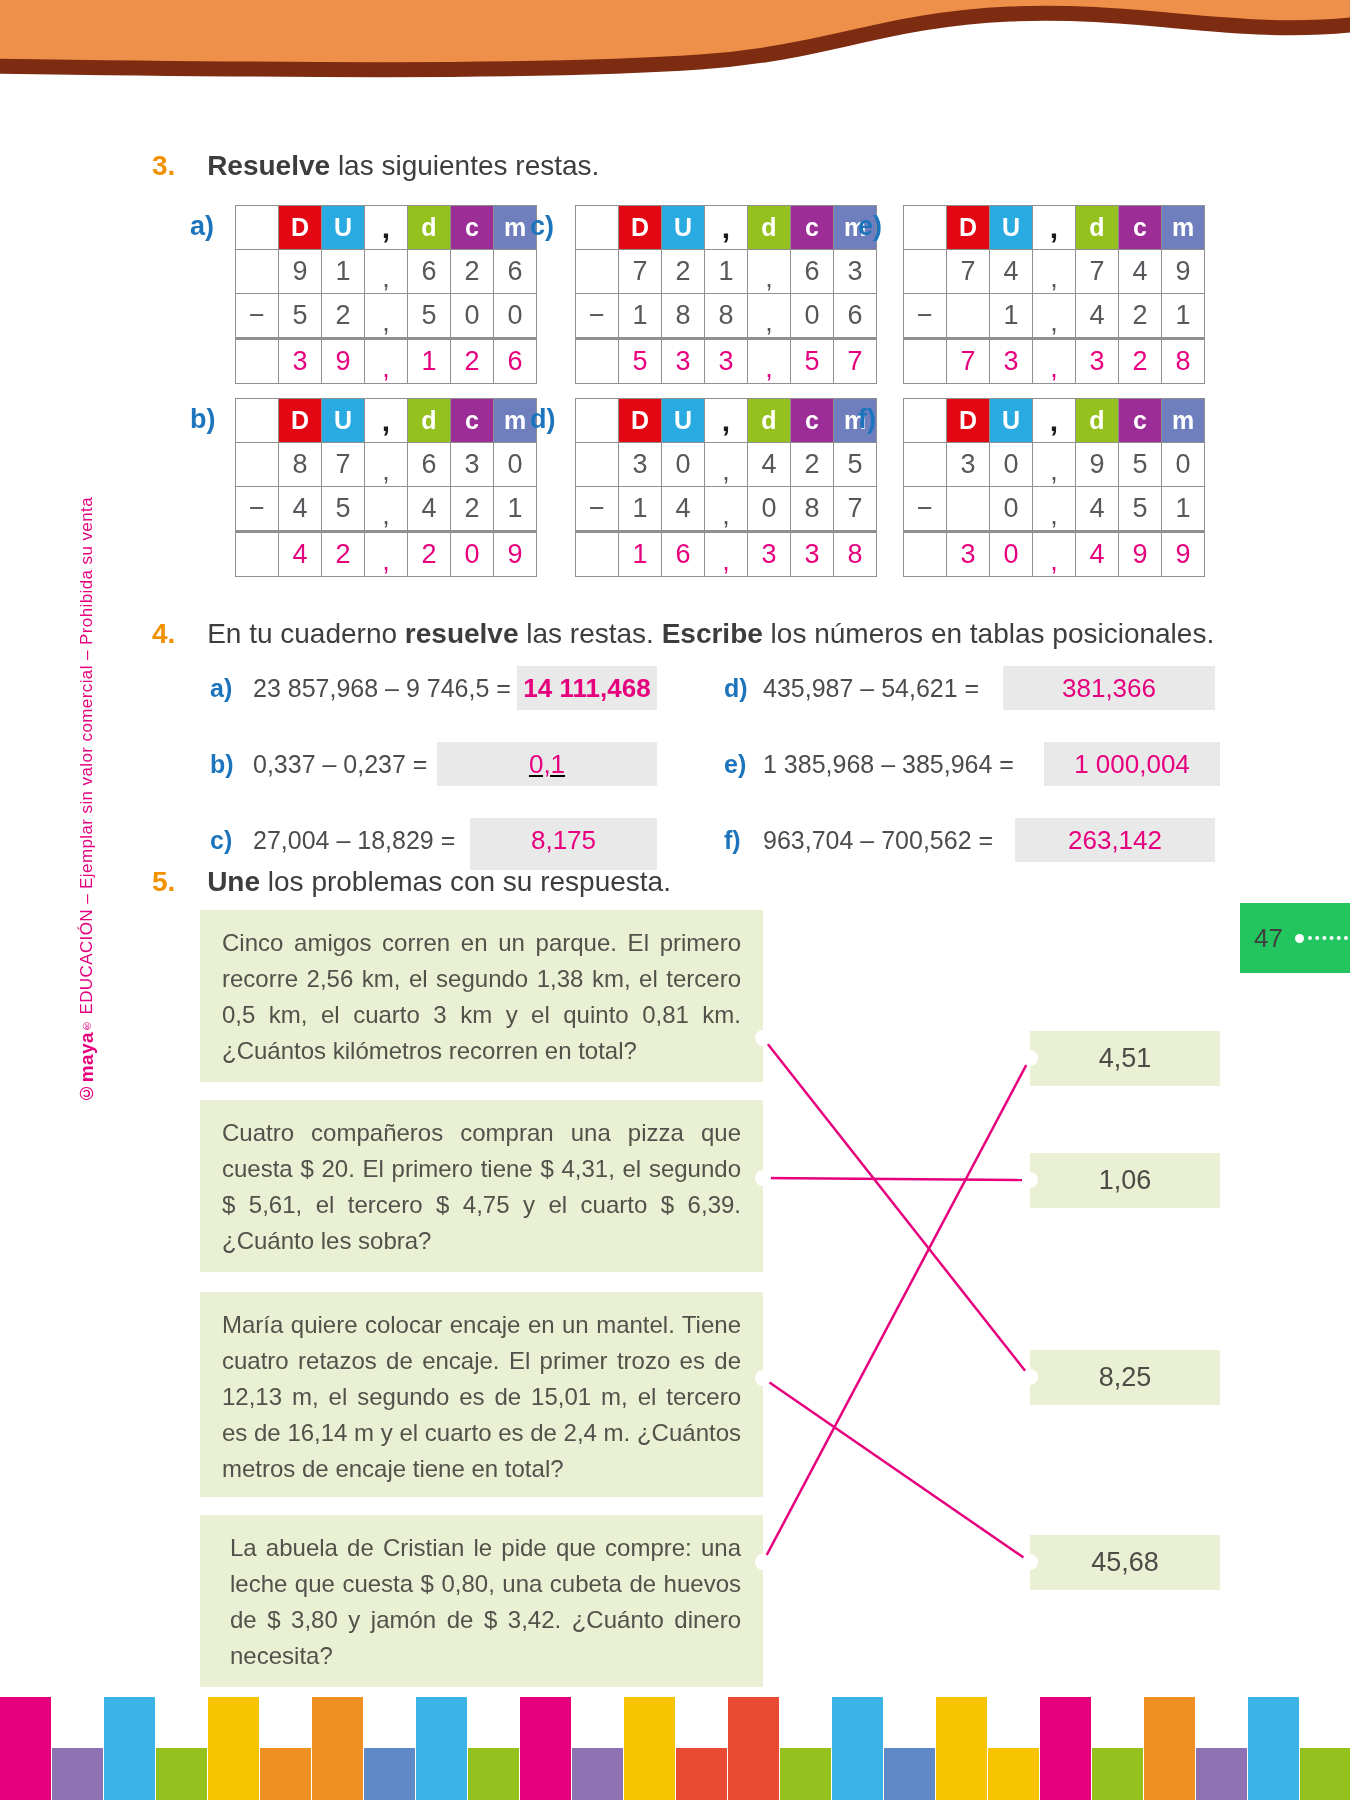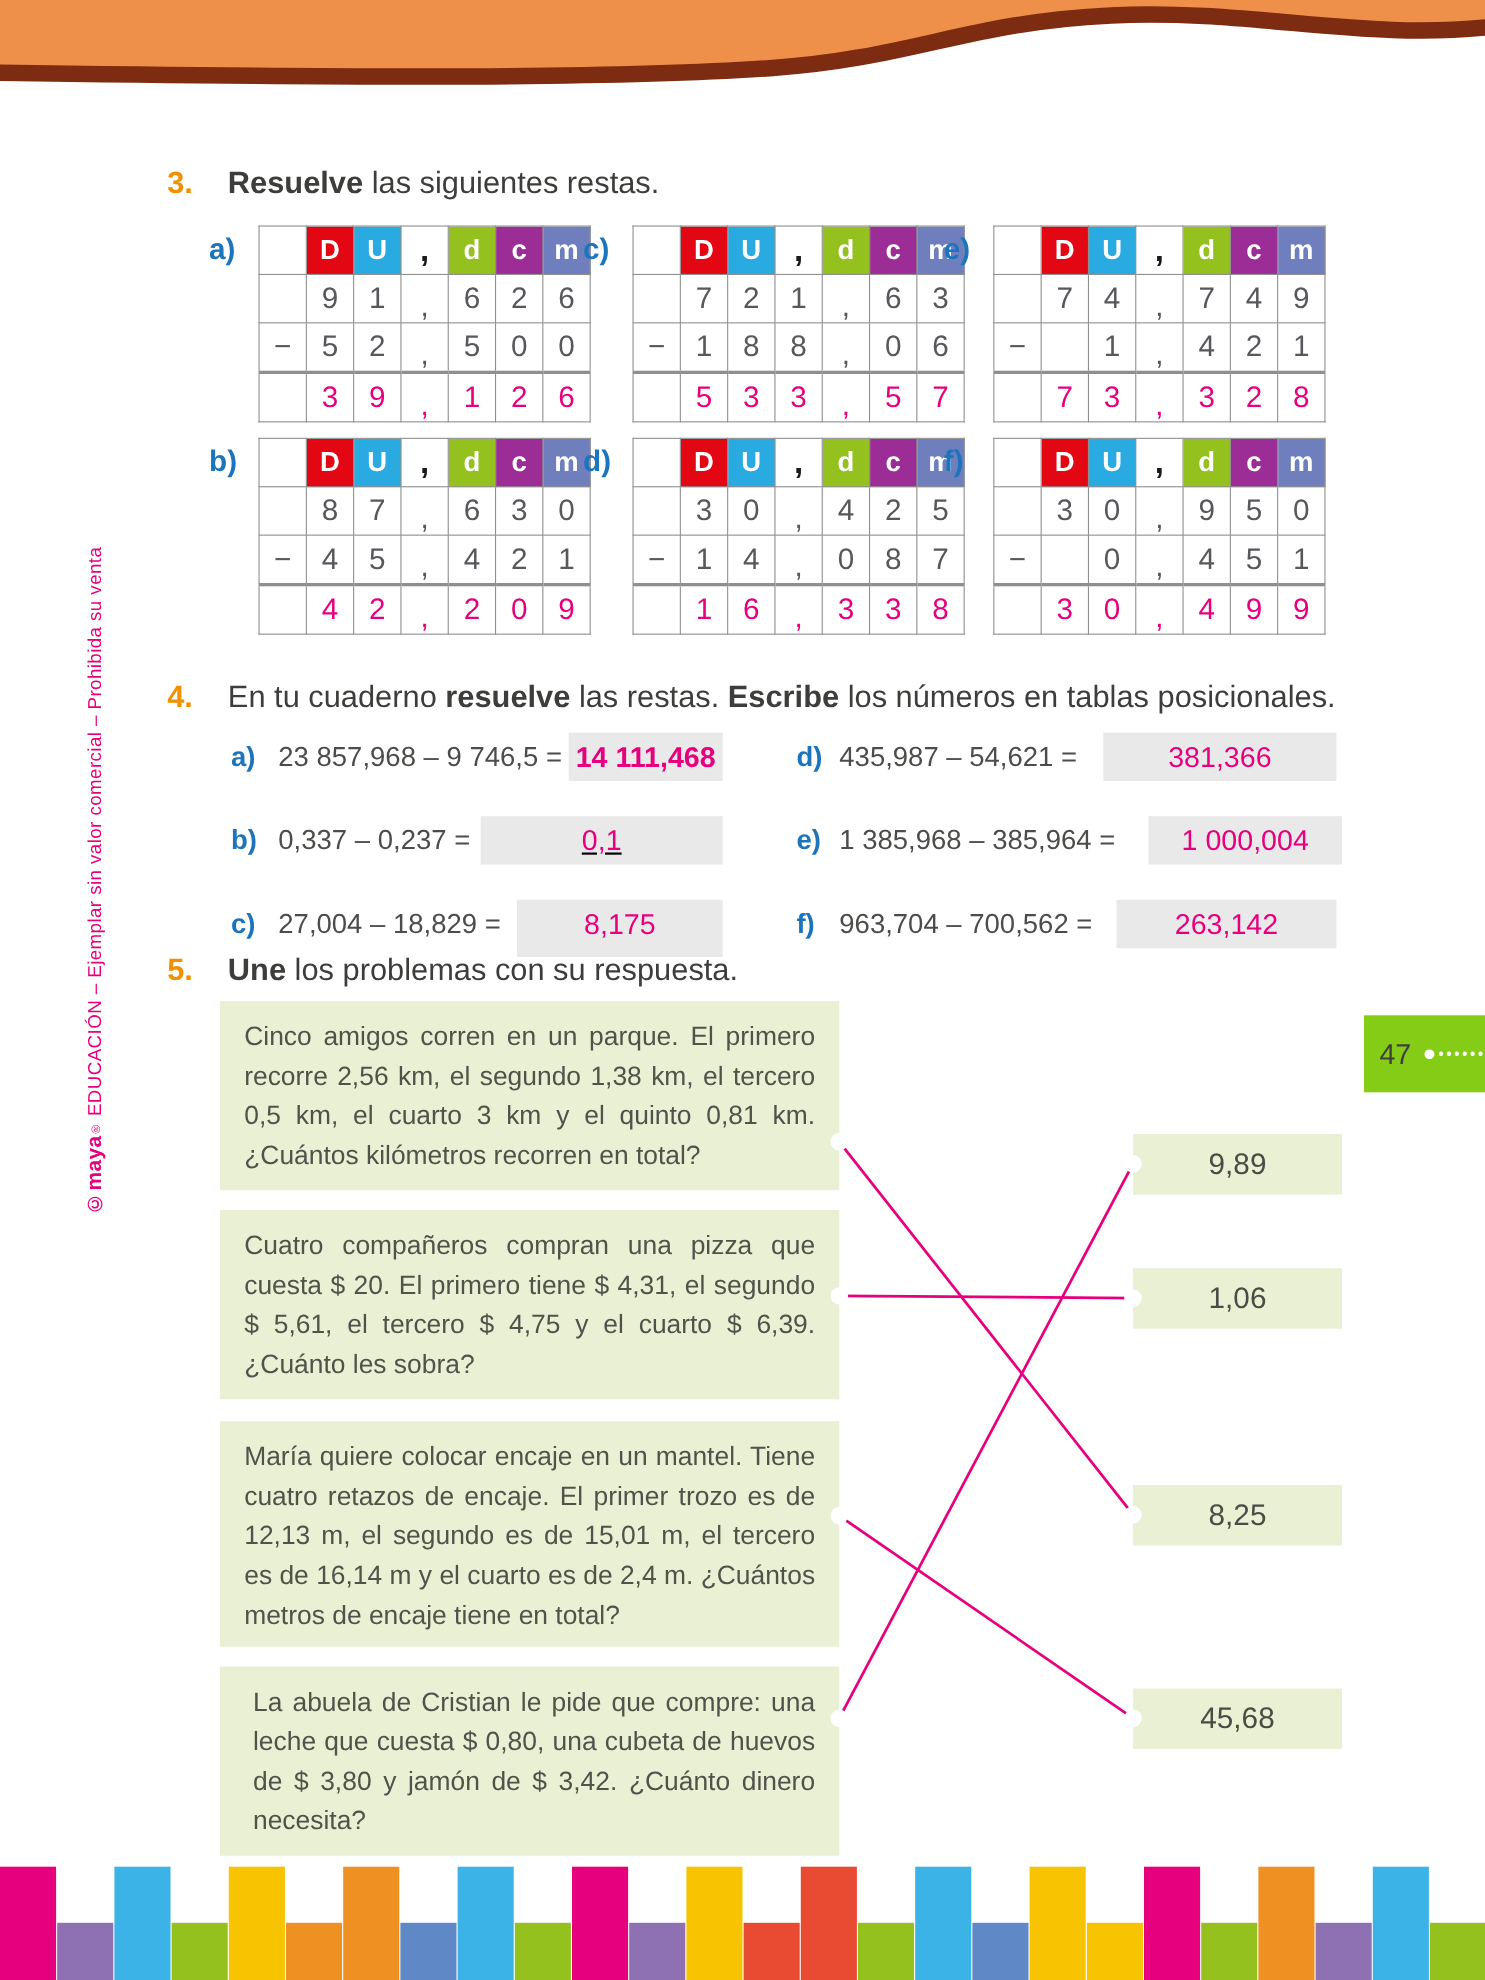--- a/index.html
+++ b/index.html
@@ -354,41 +354,41 @@
 <div class="heading" style="left:152px;top:866px;">
   <span class="num">5.</span>
   <span style="display:inline-block;width:24px;"></span><span class="bold">Une</span><span> los problemas con su respuesta.</span>
 </div>
 
 <div id="ex5">
       <div class="pcard" style="left: 200px; top: 910px; width: 563px; height: 172px;">Cinco amigos corren en un parque. El primero recorre 2,56 km, el segundo 1,38 km, el tercero 0,5 km, el cuarto 3 km y el quinto 0,81 km. ¿Cuántos kilómetros recorren en total?</div>
       <div class="pcard" style="left: 200px; top: 1100px; width: 563px; height: 172px;">Cuatro compañeros compran una pizza que cuesta $ 20. El primero tiene $ 4,31, el segundo $ 5,61, el tercero $ 4,75 y el cuarto $ 6,39. ¿Cuánto les sobra?</div>
       <div class="pcard" style="left: 200px; top: 1292px; width: 563px; height: 205px;">María quiere colocar encaje en un mantel. Tiene cuatro retazos de encaje. El primer trozo es de 12,13 m, el segundo es de 15,01 m, el tercero es de 16,14 m y el cuarto es de 2,4 m. ¿Cuántos metros de encaje tiene en total?</div>
       <div class="pcard" style="left: 200px; top: 1515px; width: 563px; height: 172px; padding-left: 30px;">La abuela de Cristian le pide que compre: una leche que cuesta $ 0,80, una cubeta de huevos de $ 3,80 y jamón de $ 3,42. ¿Cuánto dinero necesita?</div>
-      <div class="acard" style="left: 1030px; top: 1031px; width: 190px; height: 55px;">9,89</div>
+      <div class="acard" style="left: 1030px; top: 1031px; width: 190px; height: 55px;">4,51</div>
       <div class="acard" style="left: 1030px; top: 1153px; width: 190px; height: 55px;">1,06</div>
       <div class="acard" style="left: 1030px; top: 1350px; width: 190px; height: 55px;">8,25</div>
       <div class="acard" style="left: 1030px; top: 1535px; width: 190px; height: 55px;">45,68</div>
     </div>
 <svg id="match-svg" width="1350" height="1800">
       <line x1="763" y1="1038" x2="1030" y2="1377" stroke="#e6007e" stroke-width="2.5"></line>
       <line x1="763" y1="1178" x2="1030" y2="1180" stroke="#e6007e" stroke-width="2.5"></line>
       <line x1="763" y1="1378" x2="1030" y2="1562" stroke="#e6007e" stroke-width="2.5"></line>
       <line x1="763" y1="1562" x2="1030" y2="1058" stroke="#e6007e" stroke-width="2.5"></line>
       <circle cx="763" cy="1038" r="8" fill="#fff"></circle>
       <circle cx="763" cy="1178" r="8" fill="#fff"></circle>
       <circle cx="763" cy="1378" r="8" fill="#fff"></circle>
       <circle cx="763" cy="1562" r="8" fill="#fff"></circle>
       <circle cx="1030" cy="1058" r="8" fill="#fff"></circle>
       <circle cx="1030" cy="1180" r="8" fill="#fff"></circle>
       <circle cx="1030" cy="1377" r="8" fill="#fff"></circle>
       <circle cx="1030" cy="1562" r="8" fill="#fff"></circle>
     </svg>
 
-<div id="tab47" style="left: 1240px; top: 903px; width: 110px; height: 70px; background: #84cc16; margin-top: 20px;">
+<div id="tab47" style="left: 1240px; top: 903px; width: 110px; height: 70px; background: #22c55e;">
   <span class="pno">47</span>
   <span class="tdot"></span>
   <span class="tdots"></span>
 </div>
 
 <div id="footer">
       <div class="st" style="left: 0px; top: 0px; width: 51px; height: 103px; background: rgb(230, 0, 126);"></div>
       <div class="st" style="left: 52px; top: 51px; width: 51px; height: 52px; background: rgb(141, 113, 179);"></div>
       <div class="st" style="left: 104px; top: 0px; width: 51px; height: 103px; background: rgb(59, 179, 230);"></div>
       <div class="st" style="left: 156px; top: 51px; width: 51px; height: 52px; background: rgb(149, 193, 31);"></div>

